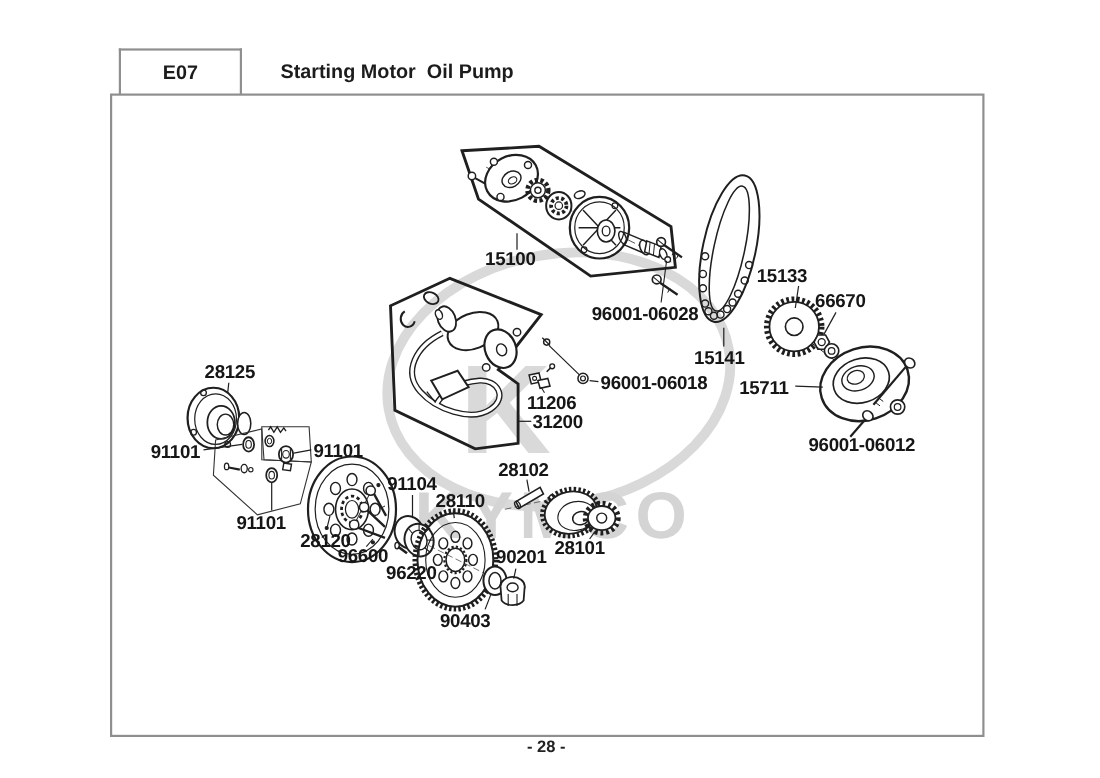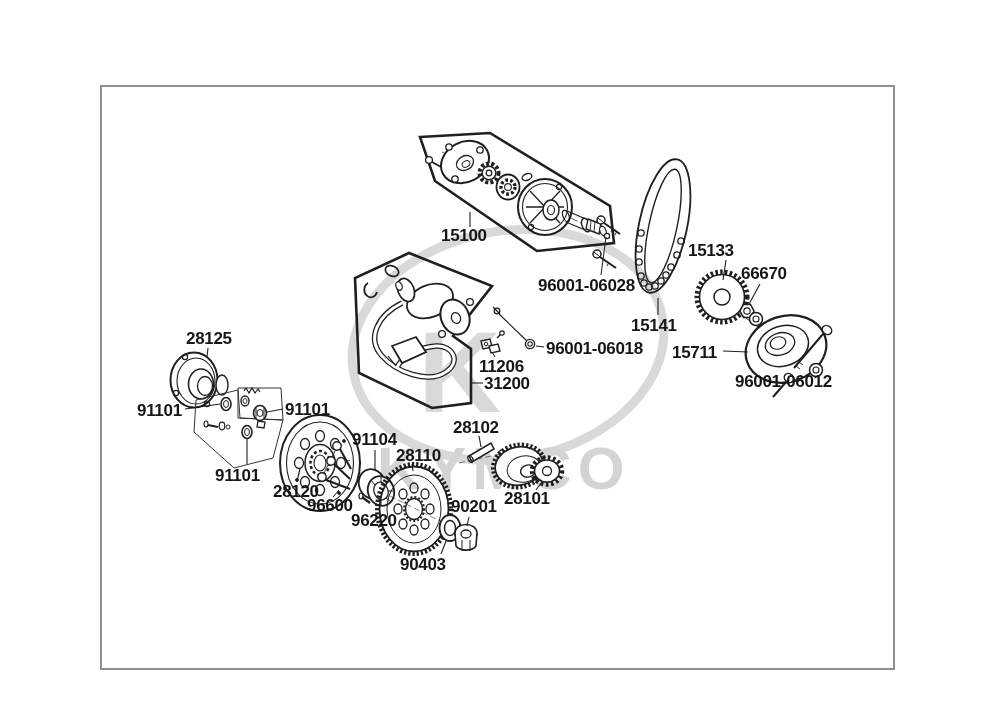--- a/index.html
+++ b/index.html
@@ -17,20 +17,24 @@
   .plabel{position:absolute;font-size:17px;font-weight:bold;color:#161616;
         white-space:nowrap;letter-spacing:-0.3px;line-height:1;}
   #page-num{position:absolute;left:100px;top:671px;width:793px;text-align:center;
         font-size:15px;font-weight:bold;color:#222;}
 </style>
 </head>
 <body>
 
 <div id="page">
 
+  <div id="code-box">
+    <span>E07</span>
+  </div>
+  <div id="page-title">Starting Motor  Oil Pump</div>
   <div id="main-border"></div>
 
   <svg id="art" width="1000" height="707" viewBox="0 0 1000 707">
 
     <g>
       <ellipse cx="508" cy="345" rx="157" ry="114" fill="none" stroke="#d9d9d9" stroke-width="9" transform="rotate(-10 508 345)"></ellipse>
       <text x="418" y="412" font-size="115" font-weight="bold" fill="#d9d9d9">K</text>
       <text x="377" y="489" font-size="60" font-weight="bold" fill="#d4d4d4" letter-spacing="6">KYMCO</text>
     </g>
 
@@ -324,30 +328,31 @@
     </g>
   </svg>
 
   <div class="plabel" style="left:441px;top:227px">15100</div>
   <div class="plabel" style="left:538px;top:277px">96001-06028</div>
   <div class="plabel" style="left:688px;top:242px">15133</div>
   <div class="plabel" style="left:741px;top:265px">66670</div>
   <div class="plabel" style="left:631px;top:317px">15141</div>
   <div class="plabel" style="left:546px;top:340px">96001-06018</div>
   <div class="plabel" style="left:672px;top:344px">15711</div>
-  <div class="plabel" style="left:735px;top:373px">96001-06012</div>
+  <div class="plabel" style="left:735px;top:396px">96001-06012</div>
   <div class="plabel" style="left:479px;top:358px">11206</div>
   <div class="plabel" style="left:484px;top:375px">31200</div>
   <div class="plabel" style="left:186px;top:330px">28125</div>
   <div class="plabel" style="left:137px;top:402px">91101</div>
   <div class="plabel" style="left:285px;top:401px">91101</div>
   <div class="plabel" style="left:215px;top:467px">91101</div>
   <div class="plabel" style="left:273px;top:483px">28120</div>
   <div class="plabel" style="left:307px;top:497px">96600</div>
   <div class="plabel" style="left:351px;top:512px">96220</div>
   <div class="plabel" style="left:352px;top:431px">91104</div>
   <div class="plabel" style="left:396px;top:447px">28110</div>
   <div class="plabel" style="left:453px;top:419px">28102</div>
   <div class="plabel" style="left:451px;top:498px">90201</div>
   <div class="plabel" style="left:504px;top:490px">28101</div>
   <div class="plabel" style="left:400px;top:556px">90403</div>
 
+  <div id="page-num">- 28 -</div>
 </div>
 
 </body></html>

